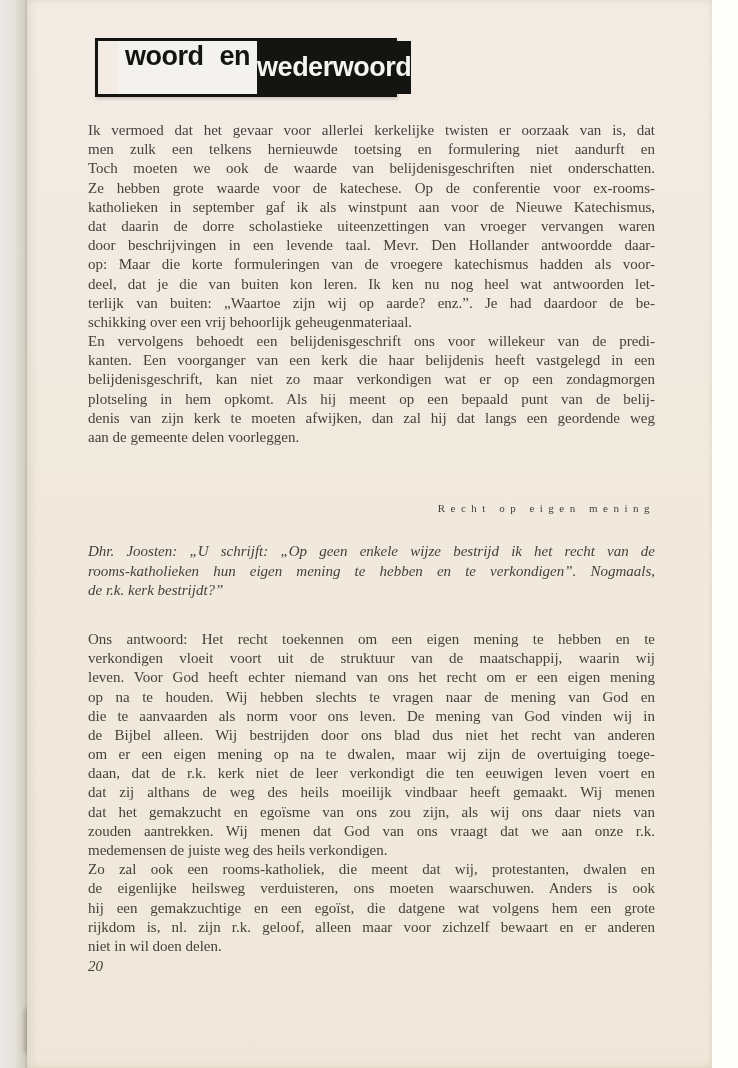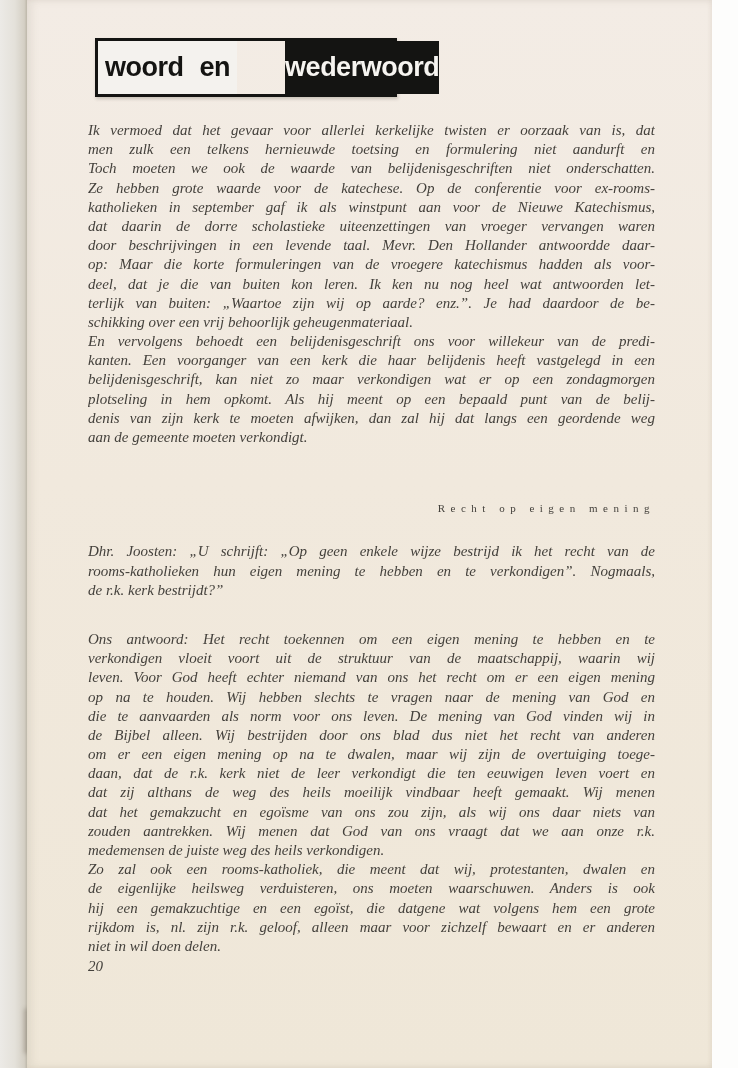--- a/index.html
+++ b/index.html
@@ -51,27 +51,27 @@
     left: 68px; top: 38px;
     width: 302px; height: 59px;
     display: flex;
     border: 3px solid #141412;
     box-shadow: 1px 2px 3px rgba(80,70,55,0.25);
   }
   .logo-left {
     flex: 0 0 47%;
     background: #f4f2ee;
     color: #141412;
-    display: flex; align-items: center; justify-content: center;
+    display: flex; justify-content: center; margin-left: 20px;
   }
   .logo-right {
     flex: 1 1 auto;
     background: #141412;
     color: #f6f4f0;
-    display: flex; align-items: center; justify-content: flex-end; margin-left: 48px;
+    display: flex; align-items: center; justify-content: flex-end;
   }
   .logo-text {
     font-family: "Liberation Sans", sans-serif;
     font-weight: 700;
     font-size: 27px;
     letter-spacing: -0.5px;
     transform: scaleY(1.04);
     white-space: nowrap;
   }
   .logo-left .logo-text { word-spacing: 9px; }
@@ -82,21 +82,20 @@
     left: 61px; right: 57px; top: 121px;
     color: #44413c;
     font-size: 15px;
     line-height: 19.2px;
   }
   .line {
     height: 19.2px;
     overflow: hidden;
     text-align: justify;
     text-align-last: justify;
-    font-style: italic;
   }
   .line.final { text-align: left; text-align-last: left; }
   .para.italic .line { font-style: italic; }
 
   .section-heading {
     text-align: right;
     letter-spacing: 5.5px;
     margin-top: 52px;
     margin-bottom: 24px;
     font-size: 11px;
@@ -146,21 +145,21 @@
           <div class="line">deel, dat je die van buiten kon leren. Ik ken nu nog heel wat antwoorden let-</div>
           <div class="line">terlijk van buiten: „Waartoe zijn wij op aarde? enz.”. Je had daardoor de be-</div>
           <div class="line final">schikking over een vrij behoorlijk geheugenmateriaal.</div>
         </div>
         <div class="para">
           <div class="line">En vervolgens behoedt een belijdenisgeschrift ons voor willekeur van de predi-</div>
           <div class="line">kanten. Een voorganger van een kerk die haar belijdenis heeft vastgelegd in een</div>
           <div class="line">belijdenisgeschrift, kan niet zo maar verkondigen wat er op een zondagmorgen</div>
           <div class="line">plotseling in hem opkomt. Als hij meent op een bepaald punt van de belij-</div>
           <div class="line">denis van zijn kerk te moeten afwijken, dan zal hij dat langs een geordende weg</div>
-          <div class="line final">aan de gemeente moeten verkondigt.</div>
+          <div class="line final">aan de gemeente delen voorleggen.</div>
         </div>
         <div class="section-heading">Recht op eigen mening</div>
         <div class="para italic">
           <div class="line">Dhr. Joosten: „U schrijft: „Op geen enkele wijze bestrijd ik het recht van de</div>
           <div class="line">rooms-katholieken hun eigen mening te hebben en te verkondigen”. Nogmaals,</div>
           <div class="line final">de r.k. kerk bestrijdt?”</div>
         </div>
         <div class="para">
           <div class="line">Ons antwoord: Het recht toekennen om een eigen mening te hebben en te</div>
           <div class="line">verkondigen vloeit voort uit de struktuur van de maatschappij, waarin wij</div>

